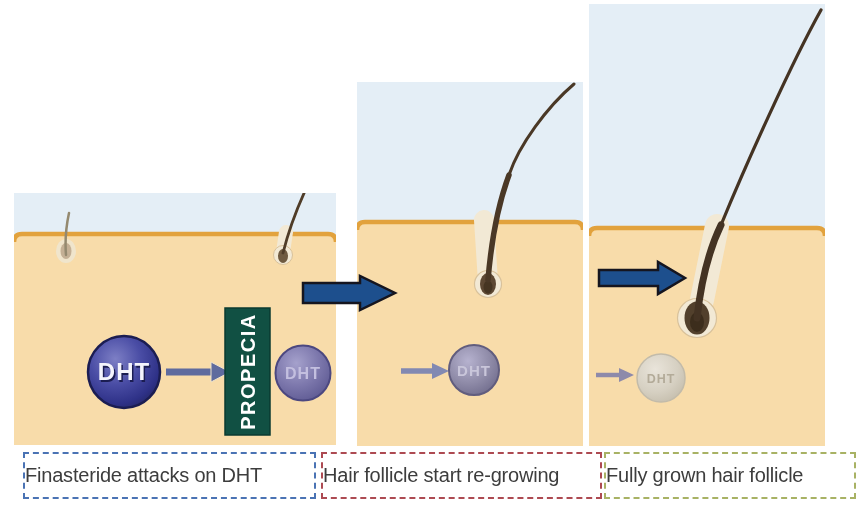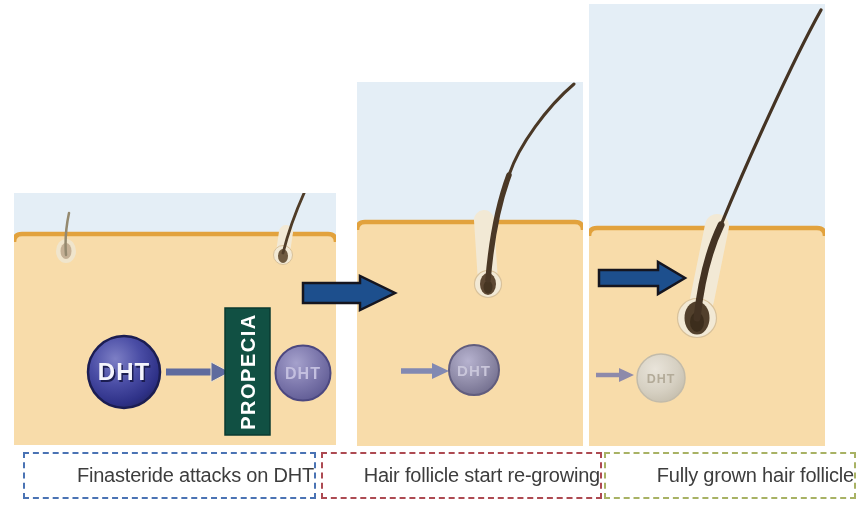--- a/index.html
+++ b/index.html
@@ -2,21 +2,21 @@
 <html><head>
 <meta charset="utf-8">
 <style>
   html,body{margin:0;padding:0;background:#fff;}
   #stage{position:relative;width:868px;height:509px;background:#ffffff;overflow:hidden;
          font-family:"Liberation Sans",sans-serif;}
   .panel{position:absolute;}
   .panel svg{display:block;}
   .big-arrow{position:absolute;}
   .caption{position:absolute;top:452px;height:47px;box-sizing:border-box;background:#ffffff;
-           border:2px dashed #888;display:flex;align-items:center;justify-content:flex-end;
+           border:2px dashed #888;display:flex;align-items:center;justify-content:flex-start;
            font-size:20px;letter-spacing:-0.2px;color:#3d3d3d;white-space:nowrap;}
   .dht-txt{font-family:"Liberation Sans",sans-serif;font-weight:bold;}
 </style>
 </head>
 <body>
 
 <div id="stage">
 
   <div class="panel" style="left:14px;top:193px;">
     <svg width="322" height="252" viewBox="0 0 322 252">

